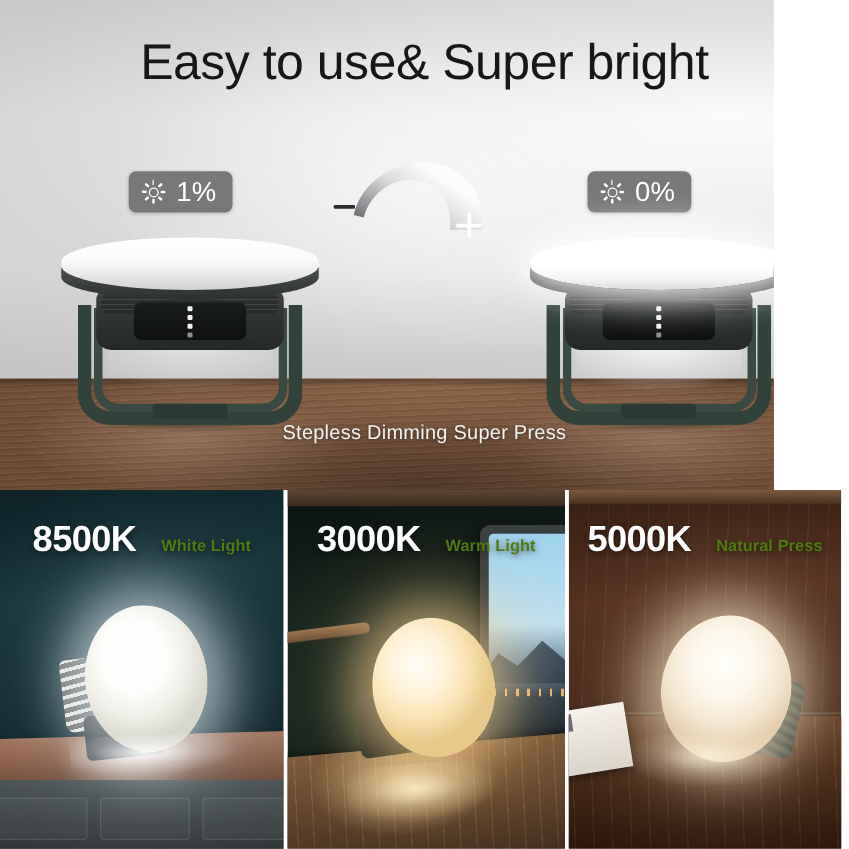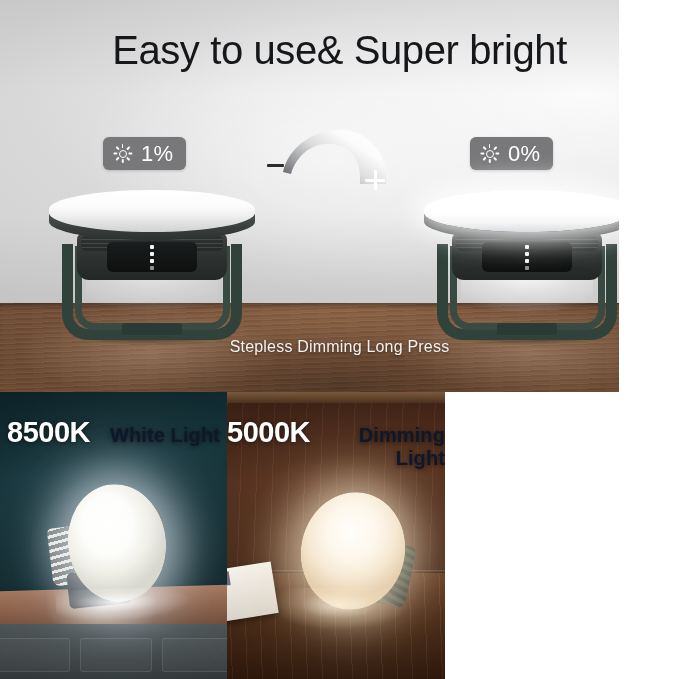--- a/index.html
+++ b/index.html
@@ -165,22 +165,22 @@
   #panel-1 { width:228px; border-left:3px solid #ffffff; border-right:3px solid #ffffff; }
   #panel-2 { width:218px; }
 
   .panel-label {
     position:absolute; left:0; top:24px; width:100%;
     display:flex; align-items:baseline; justify-content:center; gap:20px;
     z-index:8; pointer-events:none;
   }
   .panel-label .kelvin { color:#fff; font-size:29px; font-weight:700; letter-spacing:-0.5px;
     text-shadow:0 1px 5px rgba(0,0,0,0.55); }
-  .panel-label .mode  { color:#0f172a; font-size:20px; font-weight:700; letter-spacing:0.1px;
-    text-shadow:0 1px 5px rgba(0,0,0,0.55);text-align:right; }
+  .panel-label .mode  { color:#4d7c0f; font-size:13px; font-weight:700; letter-spacing:0.1px;
+    text-shadow:0 1px 5px rgba(0,0,0,0.55); }
 
   
   .p0-bg {
     position:absolute; inset:0;
     background:
       radial-gradient(ellipse 55% 45% at 50% 60%, rgba(200,225,230,0.14) 0%, rgba(0,0,0,0) 70%),
       linear-gradient(170deg,#0d2227 0%,#15343a 28%,#0e272c 60%,#07171b 100%);
   }
   .p0-counter {
     position:absolute; left:-12px; top:196px; width:252px; height:40px;
@@ -440,21 +440,21 @@
               <i></i>
               <i></i>
               <i></i>
             </span>
         </span>
       </span>
       <span class="rim"></span>
       <span class="diffuser"></span>
     </div>
 
-    <div class="hero-caption">Stepless Dimming Long Press</div>
+    <div class="hero-caption">Stepless Dimming Super Press</div>
   </section>
 
   <section id="panels">
 
     <div class="panel" id="panel-0">
       <div class="p0-bg"></div>
       <div class="p0-counter"></div>
       <div class="p0-cabinets">
           <i></i>
           <i></i>
@@ -465,32 +465,53 @@
         <span class="fins"></span>
         <span class="foot"></span>
         <span class="disc"></span>
       </div>
       <div class="panel-label">
         <span class="kelvin">8500K</span>
         <span class="mode">White Light</span>
       </div>
     </div>
 
+    <div class="panel" id="panel-1">
+      <div class="p1-bg"></div>
+      <div class="p1-ceiling"></div>
+      <div class="p1-rail"></div>
+      <div class="p1-tablet">
+        <span class="screen">
+          <span class="mtn"></span>
+          <span class="lights"></span>
+        </span>
+      </div>
+      <div class="p1-table"></div>
+      <div class="p1-pool"></div>
+      <div class="p1-lamp">
+        <span class="foot"></span>
+        <span class="disc"></span>
+      </div>
+      <div class="panel-label">
+        <span class="kelvin">3000K</span>
+        <span class="mode">Warm Light</span>
+      </div>
+    </div>
 
     <div class="panel" id="panel-2">
       <div class="p2-bg"></div>
       <div class="p2-trim"></div>
       <div class="p2-baseline"></div>
       <div class="p2-desk"></div>
       <div class="p2-pool"></div>
       <div class="p2-book"></div>
       <div class="p2-lamp">
         <span class="fins"></span>
         <span class="disc"></span>
       </div>
       <div class="panel-label">
         <span class="kelvin">5000K</span>
-        <span class="mode">Dimming Light</span>
+        <span class="mode">Natural Press</span>
       </div>
     </div>
 
   </section>
 </div>
 
 </body></html>

